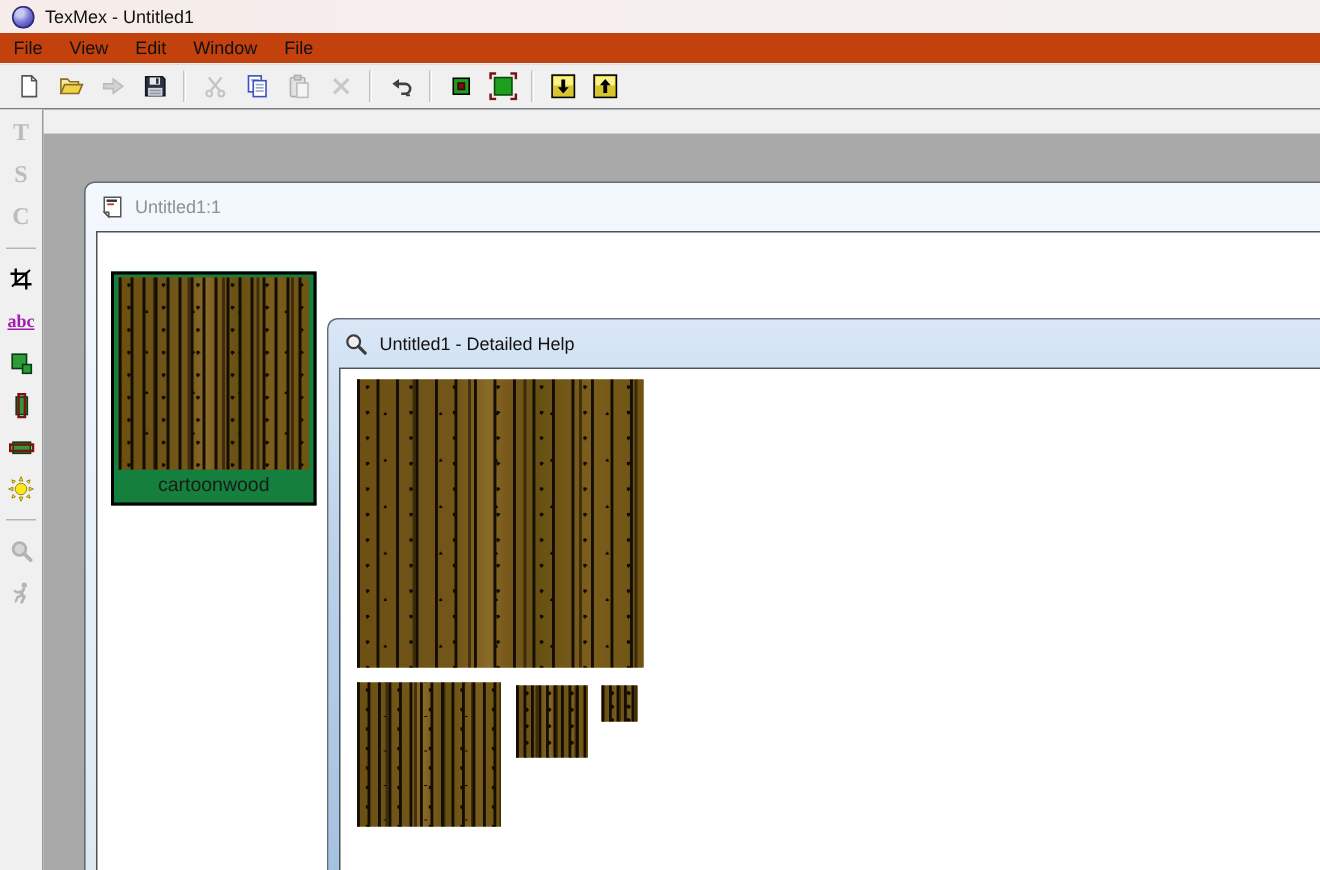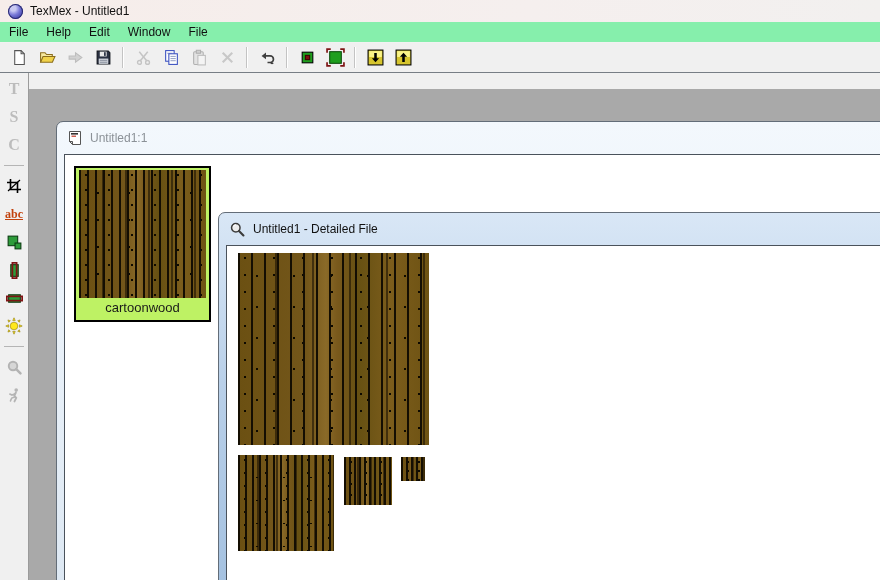--- a/index.html
+++ b/index.html
@@ -6,54 +6,54 @@
   .app{position:relative;width:880px;height:580px;overflow:hidden;
        font-family:"Liberation Sans",sans-serif;background:#f0f0f0;
        -webkit-font-smoothing:antialiased;}
   
   .titlebar{height:22px;display:flex;align-items:center;gap:7px;
             padding-left:8px;background:linear-gradient(90deg,#f6edea,#f5efee 60%,#f2f0ef);
             font-size:12px;color:#111;}
   .appicon{width:15px;height:15px;border-radius:50%;
            background:radial-gradient(circle at 35% 30%,#c9c9f2 0 18%,#7a7ad8 45%,#3e3ea8 80%,#2b2b86);
            box-shadow:inset 0 0 0 1px #2a2a70;}
-  .menubar{height:20px;display:flex;align-items:center;background:#86efac;
+  .menubar{height:20px;display:flex;align-items:center;background:#c2410c;
            font-size:12px;color:#111;border-bottom:1px solid #f2f2f2;}
   .menu-item{padding:2px 9px;cursor:default;}
   .toolbar{height:29px;background:#f0f0f0;border-bottom:1px solid #777e85;
            display:flex;align-items:center;padding-left:5px;}
   .tbtn{width:28px;height:25px;display:flex;align-items:center;justify-content:center;
         background:transparent;border:none;padding:0;}
   .tsep{width:1px;height:21px;background:#c3c3c3;border-right:1px solid #ffffff;margin:0 5px;}
   
   .workspace{position:absolute;top:73px;left:0;right:0;bottom:0;display:flex;}
   .left-toolbar{width:28px;background:#f0f0f0;border-right:1px solid #9b9b9b;
                 display:flex;flex-direction:column;align-items:center;
                 padding-top:7px;gap:10px;flex:none;}
   .ltbtn{width:24px;height:18px;display:flex;align-items:center;justify-content:center;
          background:transparent;border:none;padding:0;}
   .lt-letter{font-family:"Liberation Serif",serif;font-weight:bold;font-size:16px;
              color:#bcbcbc;line-height:1;}
   .lt-abc{font-family:"Liberation Serif",serif;font-weight:bold;font-size:12px;
-          color:#c2410c;text-decoration:underline;line-height:1;}
+          color:#a21caf;text-decoration:underline;line-height:1;}
   .lsep{width:20px;height:1px;background:#b5b5b5;margin:1px 0;}
   .mdi{flex:1;background:#a9a9a9;position:relative;overflow:hidden;margin-top:16px;}
   
   .child{position:absolute;border:1px solid #636d78;border-radius:7px 7px 0 0;}
   .child.inactive{background:linear-gradient(#f3f8fd,#dde8f3);}
   .child.active{background:linear-gradient(#d9e7f6 0%,#b9d0e9 45%,#a4c1e0 100%);}
   .childbar{height:32px;display:flex;align-items:center;gap:7px;padding-left:10px;
             font-size:12px;}
   .child.inactive .childbar{color:#8b9197;}
   .child.active .childbar{color:#111;}
   .childclient{position:absolute;left:7px;right:7px;top:32px;bottom:7px;
                background:#fff;border:1px solid #4a525b;overflow:hidden;}
   
-  .thumbcard{position:absolute;left:9px;top:11px;width:133px;height:152px;
-             border:2px solid #000;background:#bef264;}
+  .thumbcard{position:absolute;left:9px;top:26px;width:133px;height:152px;
+             border:2px solid #000;background:#15803d;}
   .thumbcard .thumb-tex{width:127px;height:128px;margin:2px auto 0;}
   .thumblabel{display:block;text-align:center;font-size:13px;color:#1a1a1a;
               line-height:20px;}
   
   .wood{
     background-color:#6e5313;
     background-image:
       linear-gradient(90deg,#140e02 0 2px,rgba(0,0,0,0) 2px),
       linear-gradient(90deg,rgba(18,11,0,0.55) 0 2px,rgba(0,0,0,0) 2px),
       radial-gradient(circle 1.3px at 7px 5px,#0d0900 98%,rgba(0,0,0,0) 100%),
@@ -78,21 +78,21 @@
 
 <div class="app">
 
   <div class="titlebar">
     <span class="appicon"></span>
     <span>TexMex - Untitled1</span>
   </div>
 
   <div class="menubar">
     <span class="menu-item">File</span>
-    <span class="menu-item">Help</span>
+    <span class="menu-item">View</span>
     <span class="menu-item">Edit</span>
     <span class="menu-item">Window</span>
     <span class="menu-item">File</span>
   </div>
 
   <div class="toolbar">
     <button class="tbtn">
       <svg width="17" height="17" viewBox="0 0 16 16">
         <path d="M3.5 1.5 h6 l3 3 v10 h-9 z" fill="#fff" stroke="#555"></path>
         <path d="M9.5 1.5 v3 h3" fill="none" stroke="#555"></path>
@@ -285,21 +285,21 @@
         </div>
       </div>
 
       <div class="child active" style="left:189px;top:123px;right:-10px;bottom:-10px;">
         <div class="childbar">
           <svg width="17" height="17" viewBox="0 0 16 16">
             <circle cx="6.4" cy="6.4" r="4" fill="#ededed" stroke="#3c3c3c" stroke-width="1.4"></circle>
             <path d="M4.2 5.2 a2.8 2.8 0 0 1 2.4 -1.6" fill="none" stroke="#fff" stroke-width="1"></path>
             <line x1="9.4" y1="9.4" x2="13.6" y2="13.6" stroke="#3c3c3c" stroke-width="2" stroke-linecap="round"></line>
           </svg>
-          <span>Untitled1 - Detailed File</span>
+          <span>Untitled1 - Detailed Help</span>
         </div>
         <div class="childclient">
           <div class="wood wood-192 det-main"></div>
           <div class="wood wood-96 det-mip96"></div>
           <div class="wood wood-48 det-mip48"></div>
           <div class="wood wood-24 det-mip24"></div>
         </div>
       </div>
 
     </div>

